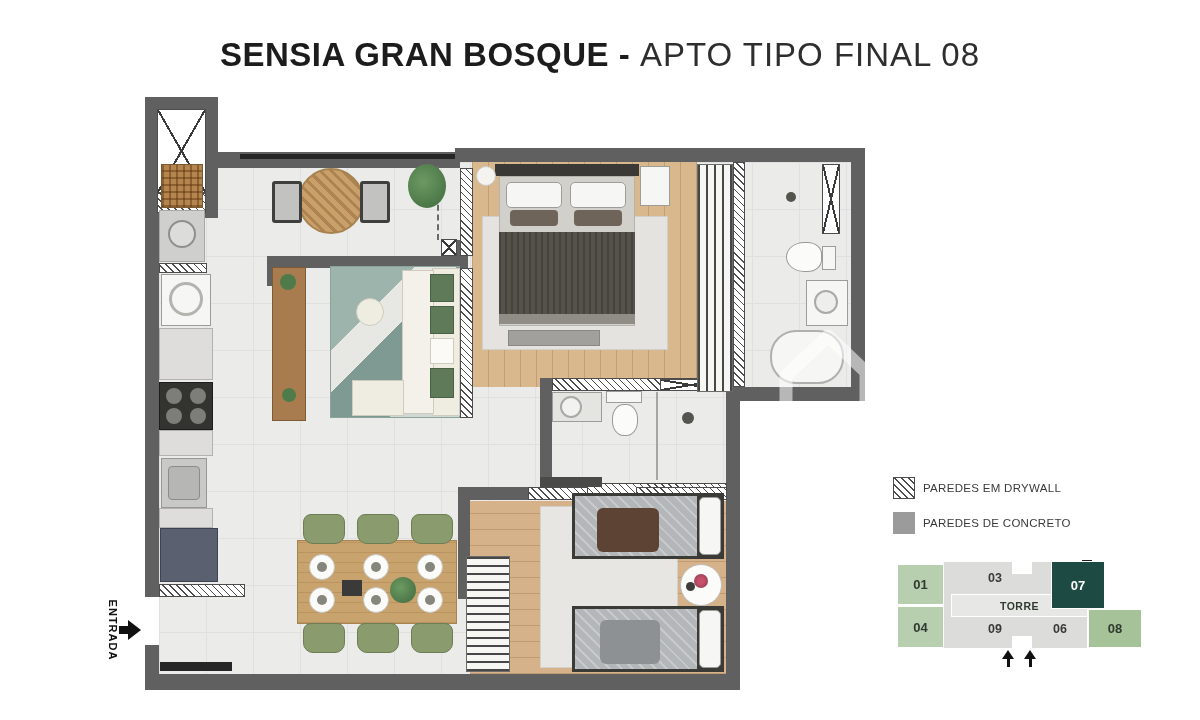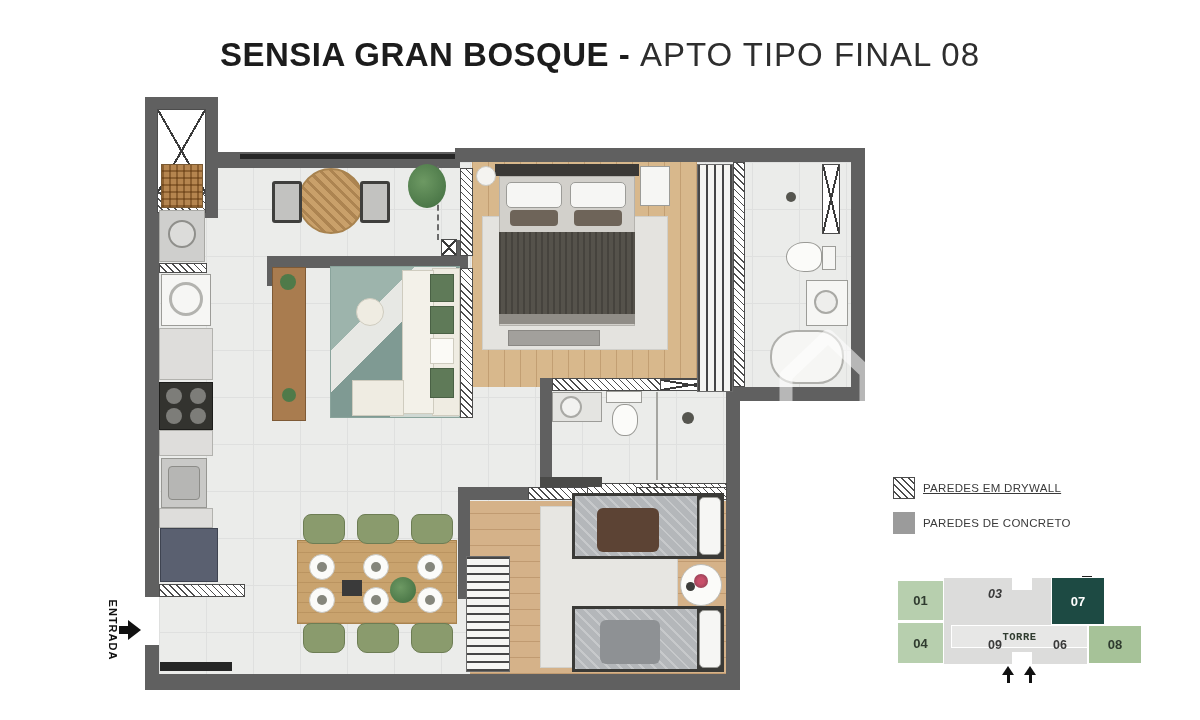--- a/index.html
+++ b/index.html
@@ -198,37 +198,37 @@
       <path d="M14 104 L14 56 L56 16 L94 52 L94 104"></path>
     </g>
   </svg>
 </div>
 
 <div class="abs" id="entrada-label">ENTRADA</div>
 <div class="abs" style="left:119px;top:626px;width:9px;height:8px;background:#111;"></div>
 <div class="abs" style="left:128px;top:620px;width:0;height:0;border-left:13px solid #111;border-top:10px solid transparent;border-bottom:10px solid transparent;"></div>
 
 <div class="abs hatch" style="left:893px;top:477px;width:22px;height:22px;"></div>
-<div class="abs legend-label" style="left:923px;top:482px;text-decoration:underline;">PAREDES EM DRYWALL</div>
+<div class="abs legend-label" style="left:923px;top:482px;">PAREDES EM DRYWALL</div>
 <div class="abs" style="left:893px;top:512px;width:22px;height:22px;background:#9b9b9b;"></div>
 <div class="abs legend-label" style="left:923px;top:517px;">PAREDES DE CONCRETO</div>
 
-<div class="abs" id="keyplan" style="left:0;top:0;width:1200px;height:532px;margin-top:16px;">
+<div class="abs" id="keyplan" style="left:0;top:0;width:1200px;height:532px;">
   <div class="abs kp kp-gray" style="left:944px;top:562px;width:143px;height:86px;"></div>
   <div class="abs" style="left:1012px;top:562px;width:20px;height:12px;background:#ffffff;"></div>
   <div class="abs" style="left:1012px;top:636px;width:20px;height:12px;background:#ffffff;"></div>
   <div class="abs kp kp-green" style="left:898px;top:565px;width:45px;height:39px;">
       <span>01</span>
     </div>
   <div class="abs kp kp-green" style="left:898px;top:607px;width:45px;height:40px;">
       <span>04</span>
     </div>
-  <div class="abs kp-label" style="left:975px;top:571px;font-style:italic;"><span>03</span></div>
+  <div class="abs kp-label" style="left:975px;top:571px;"><span>03</span></div>
   <div class="abs kp-label" style="left:1040px;top:571px;"><span>05</span></div>
-  <div class="abs kp" style="left:952px;top:610px;width:135px;height:21px;background:#e7e7e6;font-size:10.5px;letter-spacing:.5px;font-family:Liberation Mono, monospace;">
+  <div class="abs kp" style="left:952px;top:595px;width:135px;height:21px;background:#e7e7e6;font-size:10.5px;letter-spacing:.5px;">
       <span>TORRE</span>
     </div>
   <div class="abs kp-label" style="left:975px;top:622px;"><span>09</span></div>
   <div class="abs kp-label" style="left:1040px;top:622px;"><span>06</span></div>
   <div class="abs" style="left:1082px;top:560px;width:10px;height:10px;background:#1f1f1f;"></div>
   <div class="abs kp kp-hl" style="left:1052px;top:562px;width:52px;height:46px;">
       <span>07</span>
     </div>
   <div class="abs kp kp-green2" style="left:1089px;top:610px;width:52px;height:37px;">
       <span>08</span>

